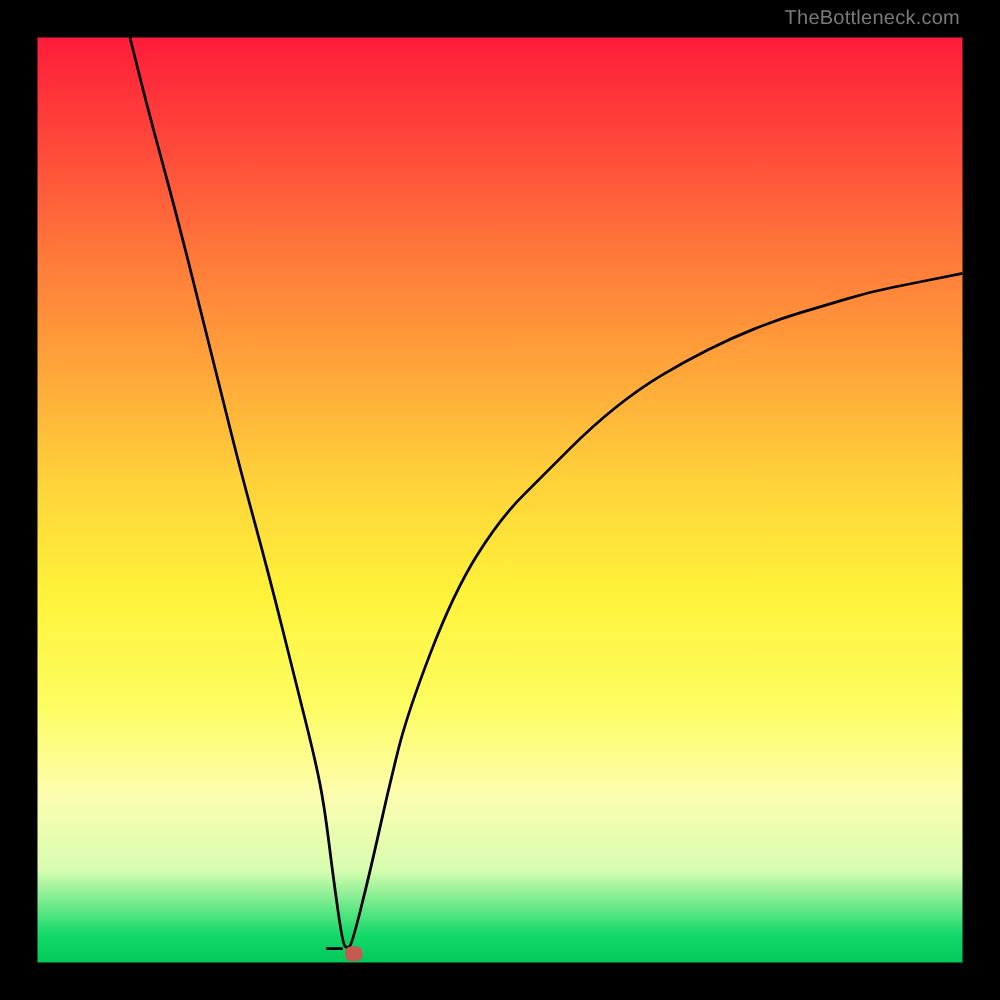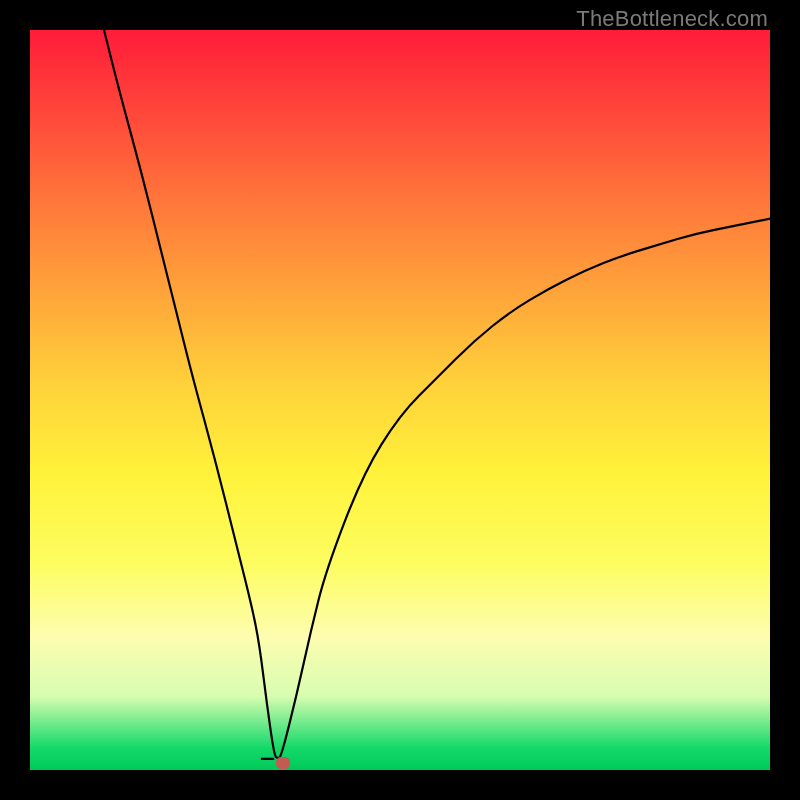--- a/index.html
+++ b/index.html
@@ -29,21 +29,21 @@
       #14d96a 97%,
       #00c95a 100%
     );
   }
   .attribution {
     position: absolute;
     top: 6px;
     right: 32px;
     color: #7a7a7a;
     font-family: Arial, Helvetica, sans-serif;
-    font-size: 22px;
+    font-size: 16px;
     letter-spacing: 0.2px;
   }
   svg.curve {
     position: absolute;
     left: 0;
     top: 0;
     width: 740px;
     height: 740px;
     overflow: visible;
   }

